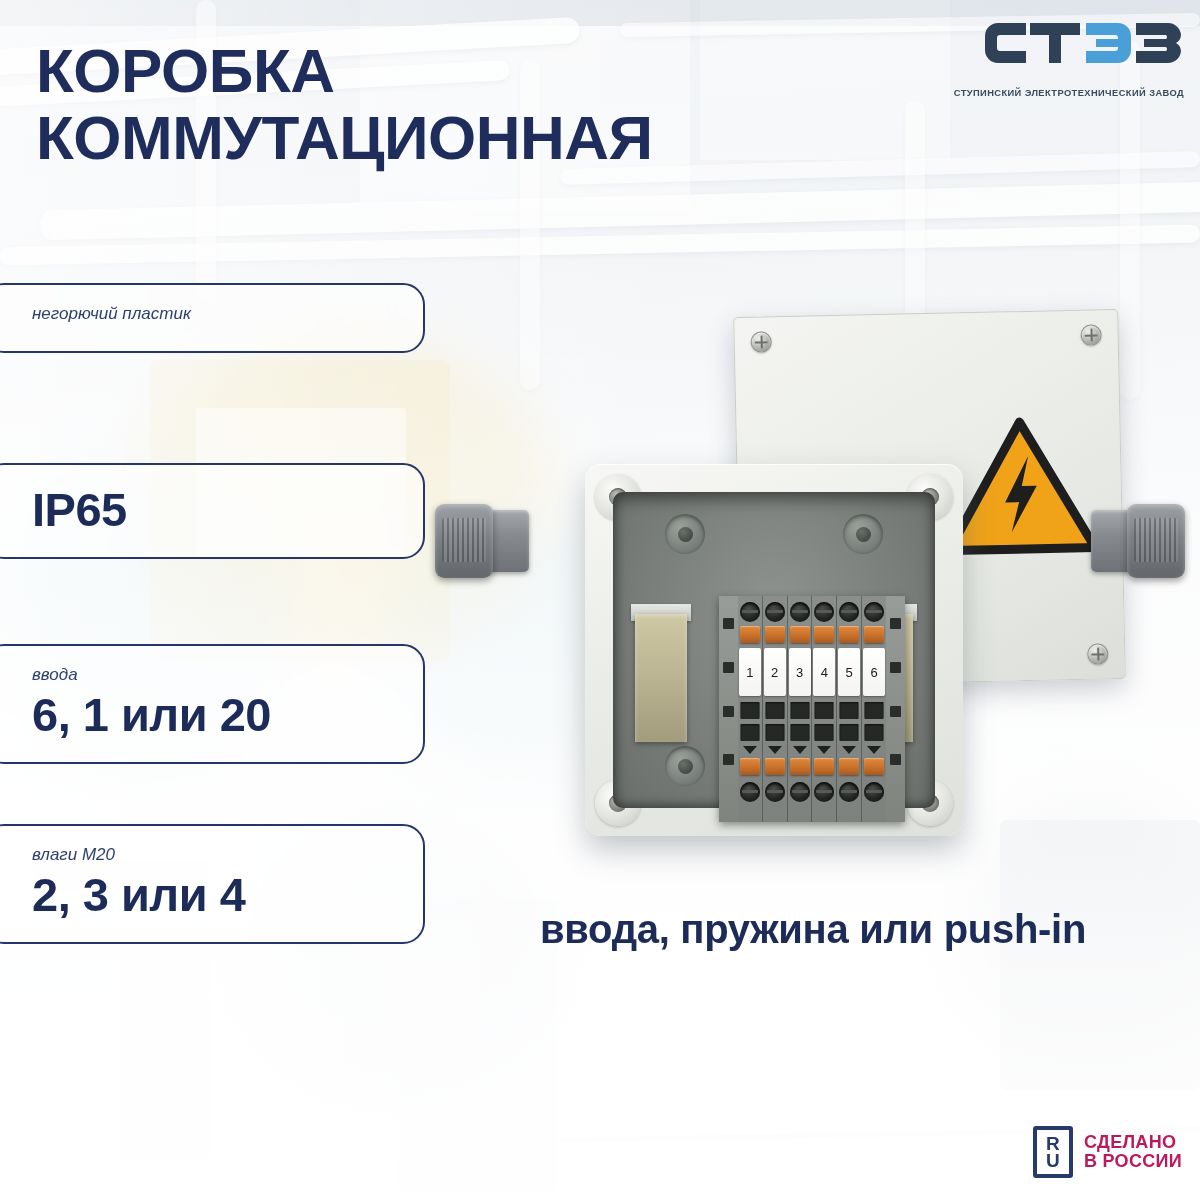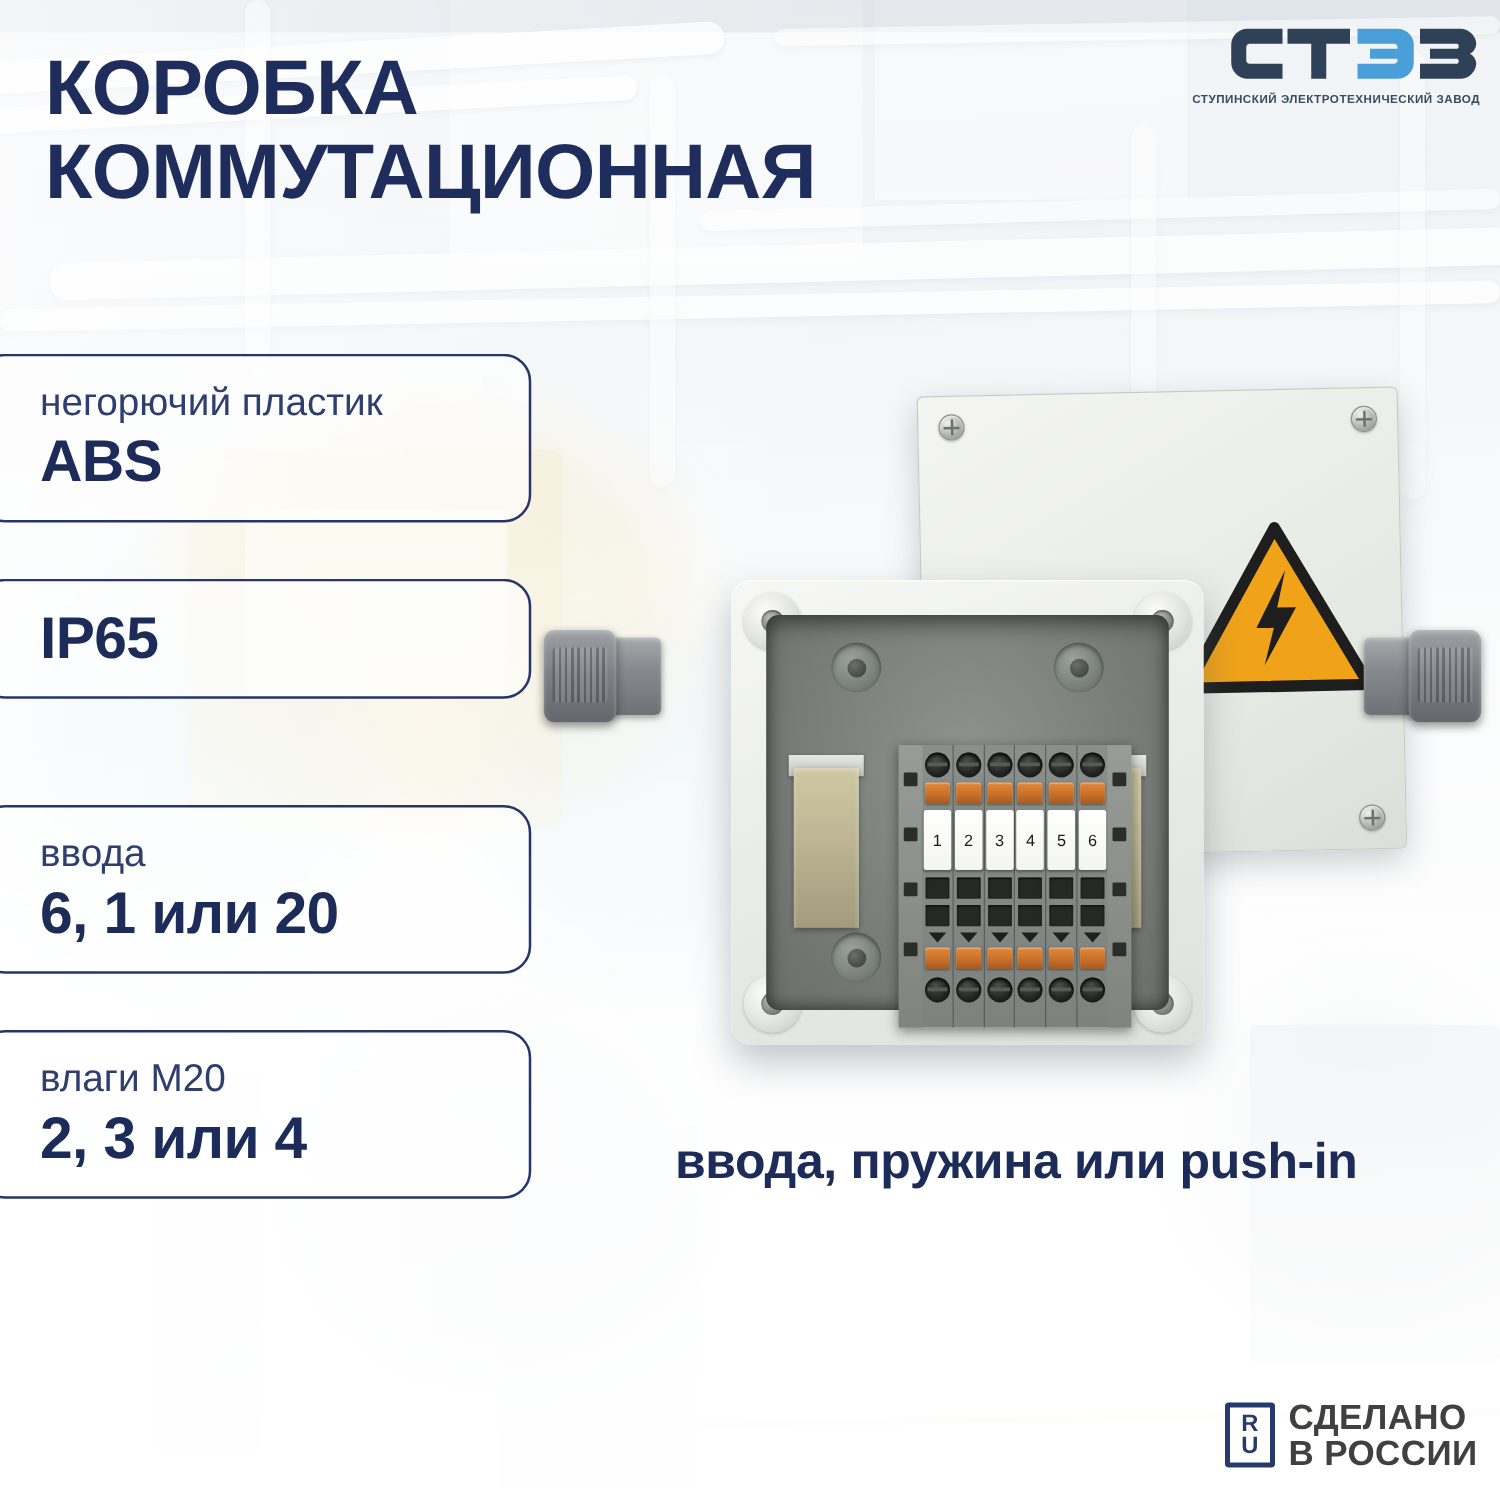--- a/index.html
+++ b/index.html
@@ -51,37 +51,37 @@
     line-height:1.08;
     letter-spacing:-0.5px;
     text-transform:uppercase;
   }
   #title-block .t-line { display:block; white-space:nowrap; }
 
   
   #logo { position:absolute; right:16px; top:18px; z-index:7; text-align:center; }
   #logo .mark { display:flex; align-items:center; justify-content:flex-end; gap:4px; height:50px; }
   #logo .tagline {
-    margin-top:6px;
+    margin-top:20px;
     font-size:9.3px; font-weight:bold; letter-spacing:.42px;
     color:#3a4a5e; white-space:nowrap; text-transform:uppercase;
   }
 
   
   .card {
     position:absolute; left:-18px; width:443px; z-index:6;
     background:rgba(255,255,255,.56);
     border:2px solid #27366a;
     border-radius:22px;
     padding:20px 0 22px 48px;
     backdrop-filter:blur(1px);
   }
   .card .label {
-    color:#2e3f6e; font-size:31px; line-height:1.1; font-weight:normal;
-    margin-bottom:5px; white-space:nowrap;
+    color:#2e3f6e; font-size:17px; line-height:1.1; font-weight:normal;
+    margin-bottom:5px; white-space:nowrap;font-style:italic;
   }
   .card .value {
     color:#1c2b58; font-size:47px; line-height:1.06; font-weight:bold;
     white-space:nowrap; letter-spacing:-0.5px;
   }
   #card-0 { top:283px; }
   #card-1 { top:463px; }
   #card-2 { top:644px; }
   #card-3 { top:824px; }
 
@@ -253,21 +253,21 @@
   #made-badge {
     position:absolute; right:18px; bottom:22px; z-index:7;
     display:flex; align-items:center; gap:11px;
   }
   #made-badge .ru-box {
     width:40px; height:52px; border:4px solid #263a6b; border-radius:3px;
     display:flex; flex-direction:column; align-items:center; justify-content:center;
     line-height:.92; font-weight:bold; font-size:19px; color:#263a6b;
   }
   #made-badge .made-txt {
-    font-weight:bold; font-size:28px; color:#404040; line-height:1.06;
+    font-weight:bold; font-size:18px; color:#be185d; line-height:1.06;
     letter-spacing:.3px; text-transform:uppercase;
   }
   #made-badge .made-txt span { display:block; white-space:nowrap; }
 </style>
 </head>
 <body>
 
 <div id="bg">
   <div class="bg-base"></div>
 
@@ -321,21 +321,20 @@
       <path d="M102 6 H134 A13 13 0 0 1 147 19 V33 A13 13 0 0 1 134 46 H102 V34 H131 A3 3 0 0 0 134 31 V30 H112 V22 H134 V21 A3 3 0 0 0 131 18 H102 Z" fill="#4a9fd8"></path>
 
       <path d="M152 6 H184 A13 13 0 0 1 197 18 A10 10 0 0 1 192 26 A10 10 0 0 1 197 34 A13 13 0 0 1 184 46 H152 V34 H182 A2.5 2.5 0 0 0 182 30 H160 V22 H182 A2.5 2.5 0 0 0 182 18 H152 Z" fill="#2f4156"></path>
     </svg>
   </div>
   <div class="tagline">ступинский электротехнический завод</div>
 </div>
 
 <div class="card" id="card-0">
   <div class="label">негорючий пластик</div>
-  <div class="value">ABS</div>
 </div>
 
 <div class="card" id="card-1">
   <div class="value">IP65</div>
 </div>
 
 <div class="card" id="card-2">
   <div class="label">ввода</div>
   <div class="value">6, 1 или 20</div>
 </div>

